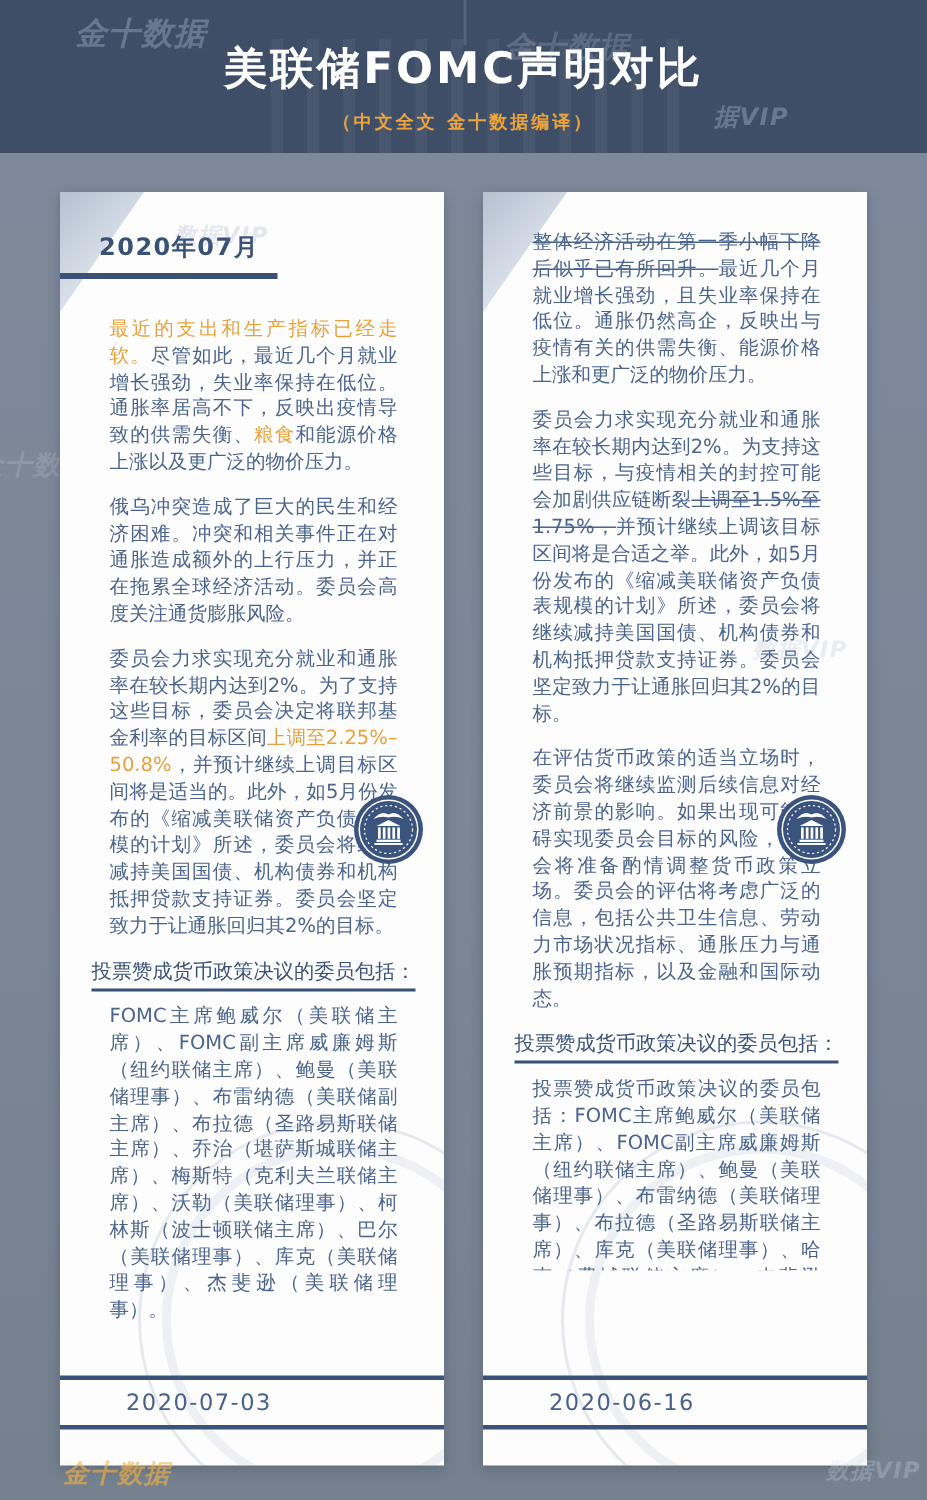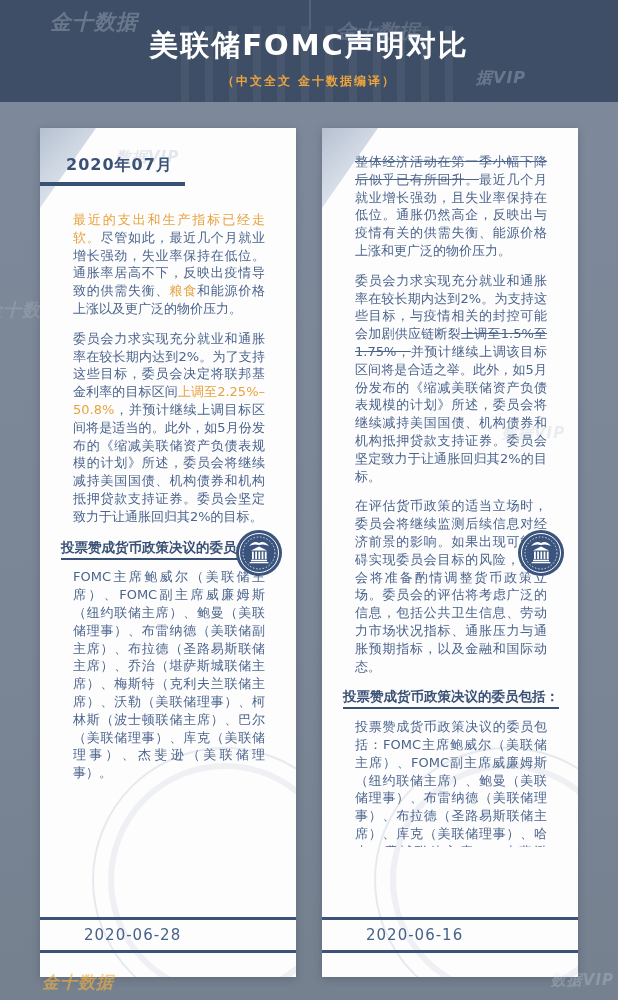--- a/index.html
+++ b/index.html
@@ -32,21 +32,21 @@
   .corner-fold{position:absolute;top:0;left:0;width:56px;height:80px;
     background:linear-gradient(135deg,#b5c0d0 0%,#d8dfe9 55%,#eef1f6 100%);
     -webkit-clip-path:polygon(0 0,100% 0,0 100%);clip-path:polygon(0 0,100% 0,0 100%);}
   .big-seal{position:absolute;right:-62px;bottom:-36px;width:262px;height:262px;border:2px solid rgba(90,110,140,0.14);border-radius:50%;}
   .big-seal::after{content:"";position:absolute;inset:14px;border:6px solid rgba(90,110,140,0.09);border-radius:50%;}
   .date-row{display:flex;justify-content:flex-start;padding-top:27px;position:relative;}
   .date-label{font-size:16px;font-weight:bold;color:#3a5176;border-bottom:4px solid #3a5176;padding:0 12px 6px 26px;letter-spacing:1px;}
   .body{position:relative;padding:13px 19px 0 21px;font-size:13px;line-height:17.8px;color:#4b648c;text-align:justify;max-height:706px;overflow:hidden;}
   .body p{margin:12px;}
   .body p.heading-row{margin:13px 0 10px;}
-  .vote-heading{font-weight:bold;color:#3a5176;border-bottom:2px solid #3a5176;padding-bottom:3px;font-size:13.5px;}
+  .vote-heading{font-weight:normal;color:#3a5176;border-bottom:2px solid #3a5176;padding-bottom:3px;font-size:13.5px;}
   .orange{color:#e9a23b;}
   .strike{text-decoration:line-through;}
   .footer{position:absolute;left:0;right:0;bottom:24px;height:30px;border-top:3px solid #3b5378;border-bottom:3px solid #3b5378;display:flex;align-items:center;background:transparent;}
   .footer-date{margin-left:44px;font-size:15px;color:#47618a;letter-spacing:1px;}
   .seal{position:absolute;right:13px;top:50%;transform:translateY(-50%);width:48px;height:48px;z-index:3;}
 </style>
 </head>
 <body>
 
 <div class="header">
@@ -68,26 +68,27 @@
 <div class="cards">
 
   <div class="card">
     <div class="corner-fold"></div>
     <div class="big-seal"></div>
     <div class="date-row">
       <span class="date-label">2020年07月</span>
     </div>
     <div class="body">
         <p><span class="orange">最近的支出和生产指标已经走软。</span><span>尽管如此，最近几个月就业增长强劲，失业率保持在低位。通胀率居高不下，反映出疫情导致的供需失衡、</span><span class="orange">粮食</span><span>和能源价格上涨以及更广泛的物价压力。</span></p>
+        <p><span>俄乌冲突造成了巨大的民生和经济困难。冲突和相关事件正在对通胀造成额外的上行压力，并正在拖累全球经济活动。委员会高度关注通货膨胀风险。</span></p>
         <p><span>委员会力求实现充分就业和通胀率在较长期内达到2%。为了支持这些目标，委员会决定将联邦基金利率的目标区间</span><span class="orange">上调至2.25%–50.8%</span><span>，并预计继续上调目标区间将是适当的。此外，如5月份发布的《缩减美联储资产负债表规模的计划》所述，委员会将继续减持美国国债、机构债券和机构抵押贷款支持证券。委员会坚定致力于让通胀回归其2%的目标。</span></p>
         <p class="heading-row"><span class="vote-heading">投票赞成货币政策决议的委员包括：</span></p>
         <p><span>FOMC主席鲍威尔（美联储主席）、FOMC副主席威廉姆斯（纽约联储主席）、鲍曼（美联储理事）、布雷纳德（美联储副主席）、布拉德（圣路易斯联储主席）、乔治（堪萨斯城联储主席）、梅斯特（克利夫兰联储主席）、沃勒（美联储理事）、柯林斯（波士顿联储主席）、巴尔（美联储理事）、库克（美联储理事）、杰斐逊（美联储理事）。</span></p>
       </div>
     <div class="footer">
-      <span class="footer-date">2020-06-28</span>
+      <span class="footer-date">2020-07-03</span>
     </div>
     <svg class="seal" viewBox="0 0 48 48">
       <circle cx="24" cy="24" r="23" fill="#3a547e"></circle>
       <circle cx="24" cy="24" r="19.5" fill="none" stroke="#ffffff" stroke-width="1"></circle>
       <circle cx="24" cy="24" r="16" fill="none" stroke="#ffffff" stroke-width="0.8" stroke-dasharray="1.5 1.8"></circle>
       <path d="M14 17 Q19 11 24 14 Q29 11 34 17 Q29 14.5 24 16 Q19 14.5 14 17 Z" fill="#ffffff"></path>
       <polygon points="16,21.6 32,21.6 24,17.6" fill="#ffffff"></polygon>
       <g fill="#ffffff">
         <rect x="17" y="22.6" width="1.8" height="7.6"></rect>
         <rect x="20.2" y="22.6" width="1.8" height="7.6"></rect>

